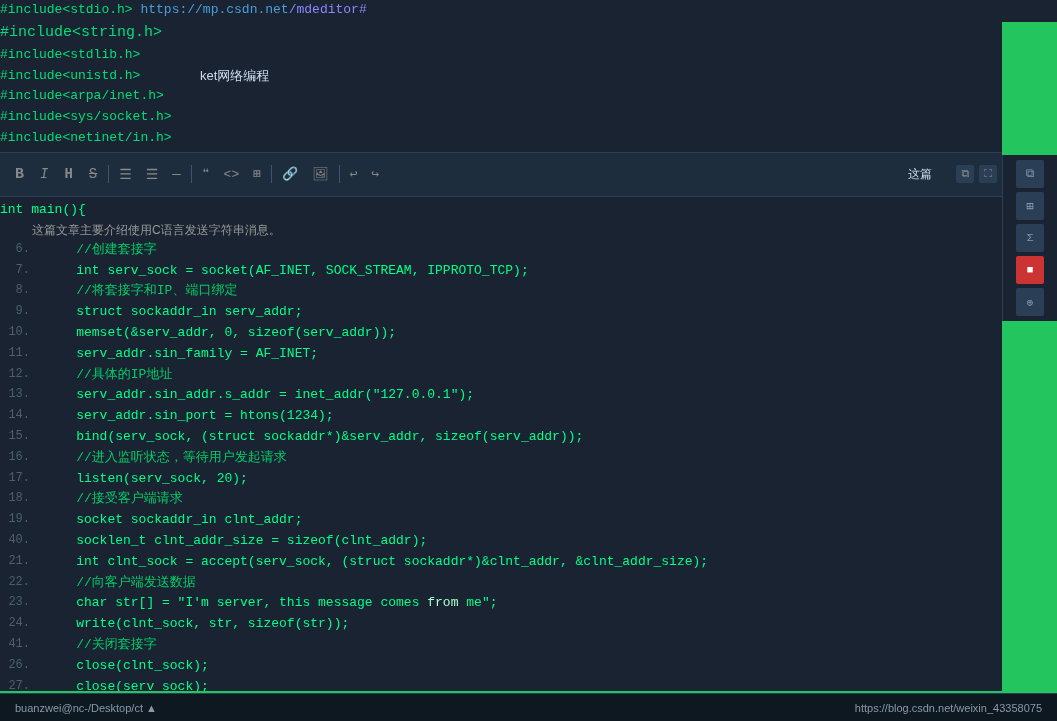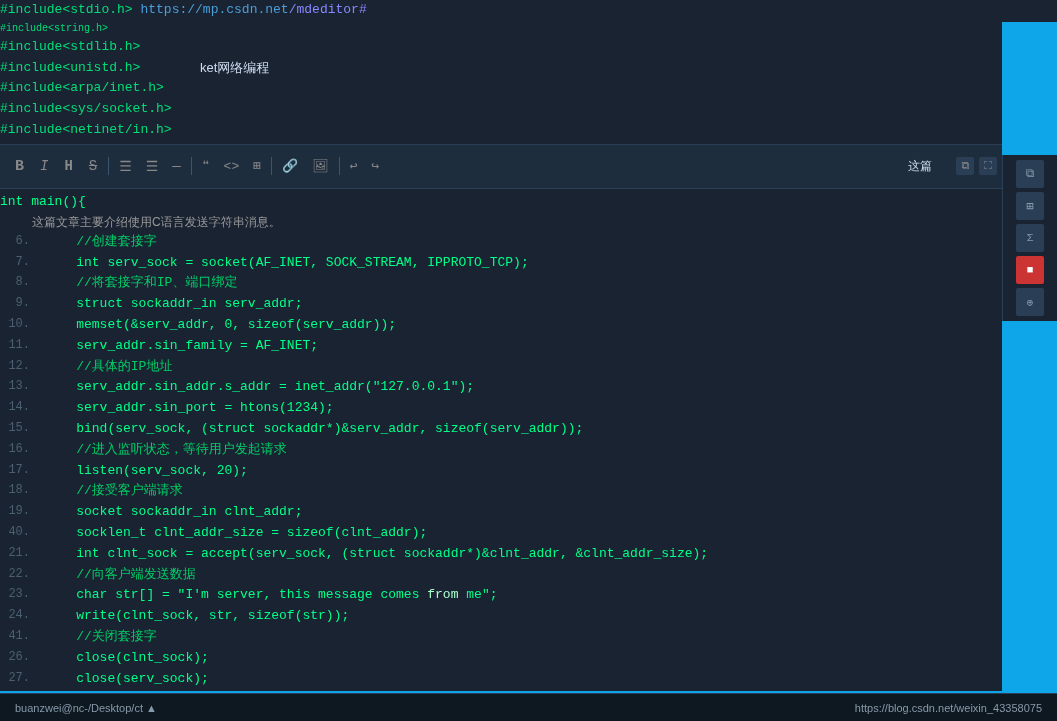--- a/index.html
+++ b/index.html
@@ -13,21 +13,21 @@
       height: 721px;
       background-color: #1a2332;
       font-family: 'Courier New', Courier, monospace;
       overflow: hidden;
       position: relative;
     }
 
     .code-editor {
       width: 100%;
       height: 100%;
-      background-color: #0ea5e9;
+      background-color: #22c55e;
       position: relative;
       overflow: hidden;
     }
 
     .top-url {
       color: #4a9eda;
       font-size: 11px;
       font-family: Arial, sans-serif;
     }
 
@@ -58,21 +58,21 @@
     <span style="color:#00dd77;font-family:'Courier New',monospace;font-size:12px;">#include&lt;stdio.h&gt; </span>
     <span class="top-url">https://mp.csdn.net/mdeditor#</span>
   </div>
 
   <div style="position:absolute;top:0;left:0;right:55px;bottom:30px;padding-top:0px;background:#1a2332;overflow:hidden;">
 
     <div class="code-line" style="margin-top:0px;">
       <span style="color:#00dd77;font-size:13px;">#include&lt;stdio.h&gt; <span style="color:#4a9eda;">https://mp.csdn.net</span><span style="color:#8888ff;">/mdeditor#</span></span>
     </div>
     <div class="code-line">
-      <span style="color:#00dd77;font-size:10px;">#include&lt;string.h&gt;</span>
+      <span style="color:#00dd77;font-size:15px;">#include&lt;string.h&gt;</span>
     </div>
     <div class="code-line">
       <span style="color:#00dd77;font-size:13px;">#include&lt;stdlib.h&gt;</span>
     </div>
     <div class="code-line" style="position:relative;">
       <span style="color:#00dd77;font-size:13px;">#include&lt;unistd.h&gt;</span>
       <span style="position:absolute;left:200px;color:#ccddee;font-size:13px;font-family:Arial,sans-serif;">ket网络编程</span>
     </div>
     <div class="code-line">
       <span style="color:#00dd77;font-size:13px;">#include&lt;arpa/inet.h&gt;</span>

